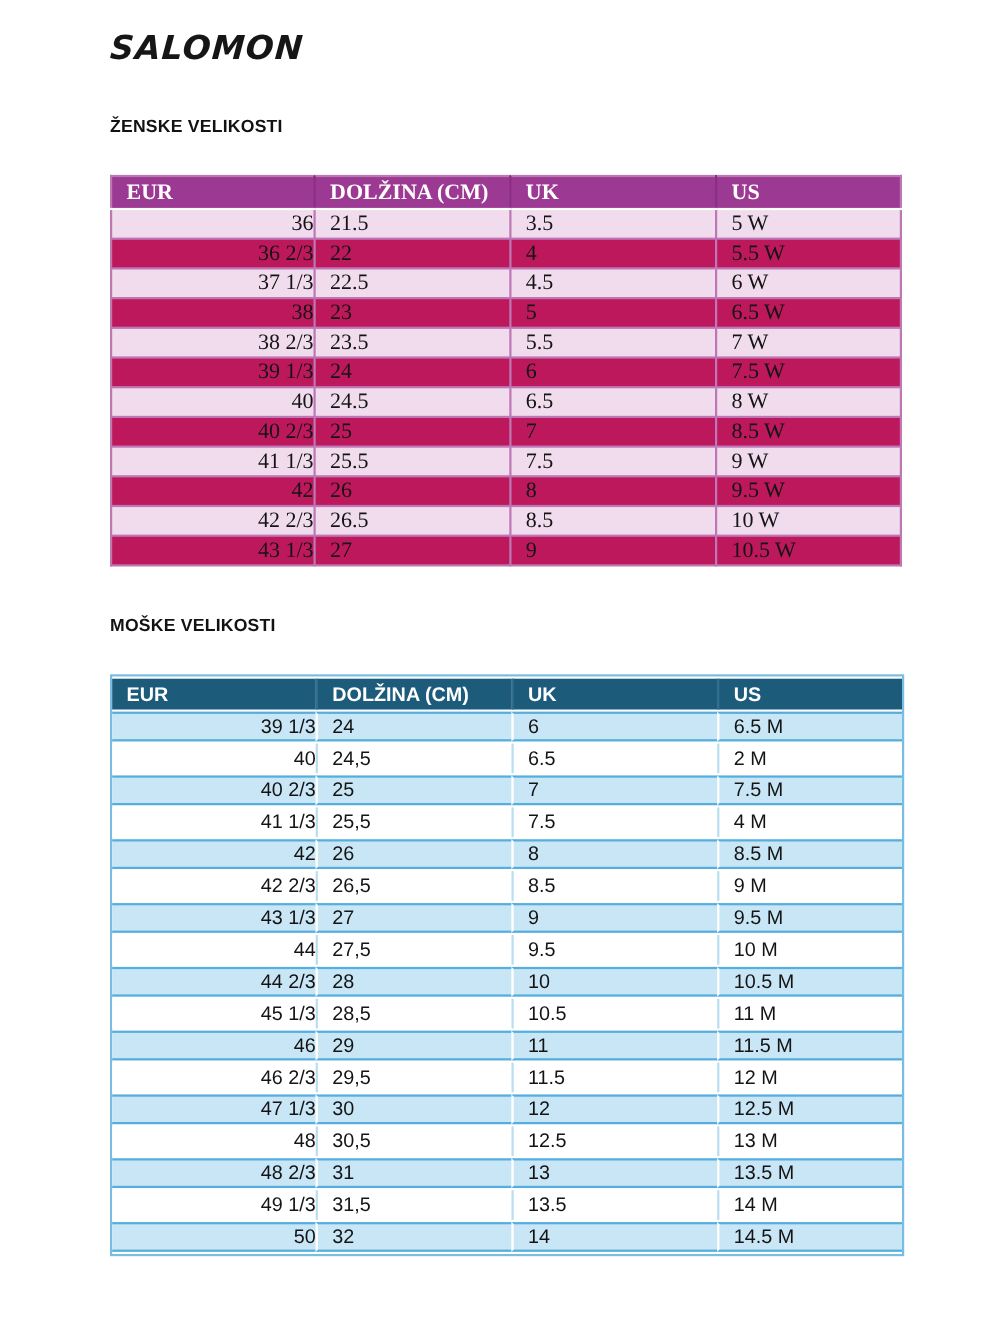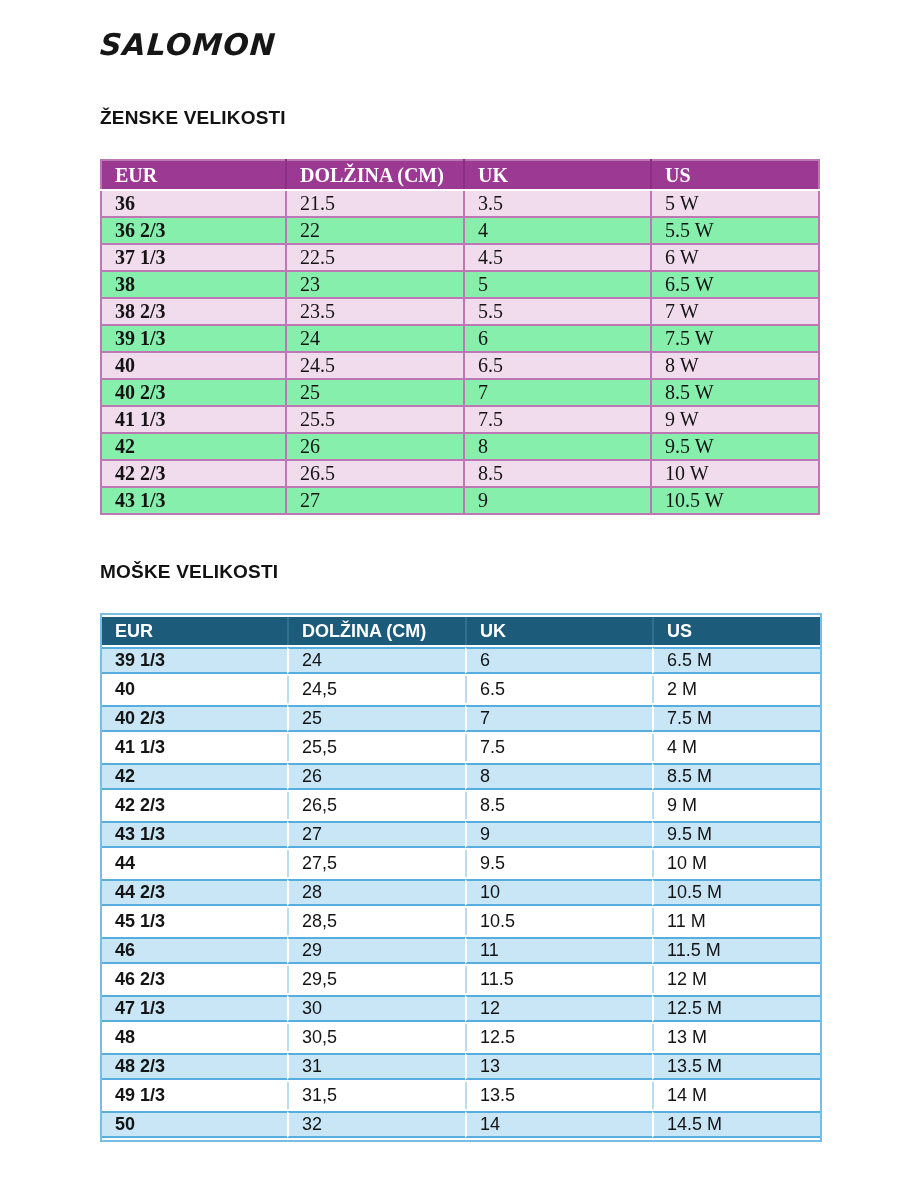--- a/index.html
+++ b/index.html
@@ -10,50 +10,50 @@
   }
   .logo {
     position: absolute; left: 99px; top: 27px;
     font-family: "DejaVu Sans", sans-serif;
     font-weight: bold; font-style: italic;
     font-size: 30px; color: #161616; letter-spacing: 1px;
     transform: skewX(-4deg); transform-origin: left bottom;
   }
   .section-title {
     position: absolute; left: 100px;
-    font-size: 19px; font-weight: bold; color: #121212; letter-spacing: 0.2px;
+    font-size: 16px; font-weight: bold; color: #121212; letter-spacing: 0.2px;
   }
   .women-title { top: 107px; }
   .men-title   { top: 561px; text-align: right; }
 
   table.tbl {
     position: absolute; left: 100px; width: 718px;
     table-layout: fixed; border-spacing: 0;
   }
   col.c0 { width: 185px; } col.c1 { width: 178px; }
   col.c2 { width: 187px; } col.c3 { width: 168px; }
   th { text-align: left; font-weight: bold; }
-  td:first-child { font-weight: bold; }
+  td:first-child { font-weight: normal; text-align: right; }
 
   
   table.women {
     top: 159px; border-collapse: collapse;
     border: 2px solid var(--w-border);
   }
   .women th {
     background: var(--w-header_bg); color: var(--w-header_text);
     font-family: "Liberation Serif", serif; font-size: 20px;
     height: 28px; padding: 0 0 0 13px;
     border-bottom: 2px solid #ffffff;
   }
   .women th + th { border-left: 2px solid var(--w-header_divider); }
   .women td {
     font-family: "Liberation Serif", serif; font-size: 20px;
     color: var(--w-text); height: 25px; padding: 0 0 0 13px;
-    border: 2px solid var(--w-border); background: #86efac;
+    border: 2px solid var(--w-border); background: #be185d;
   }
   .women tr.shade td { background: var(--w-row_shade); }
 
   
   table.men {
     top: 613px; border-collapse: separate; border-spacing: 0 2px;
     border: 2px solid var(--m-outer);
   }
   .men th {
     background: var(--m-header_bg); color: var(--m-header_text);

